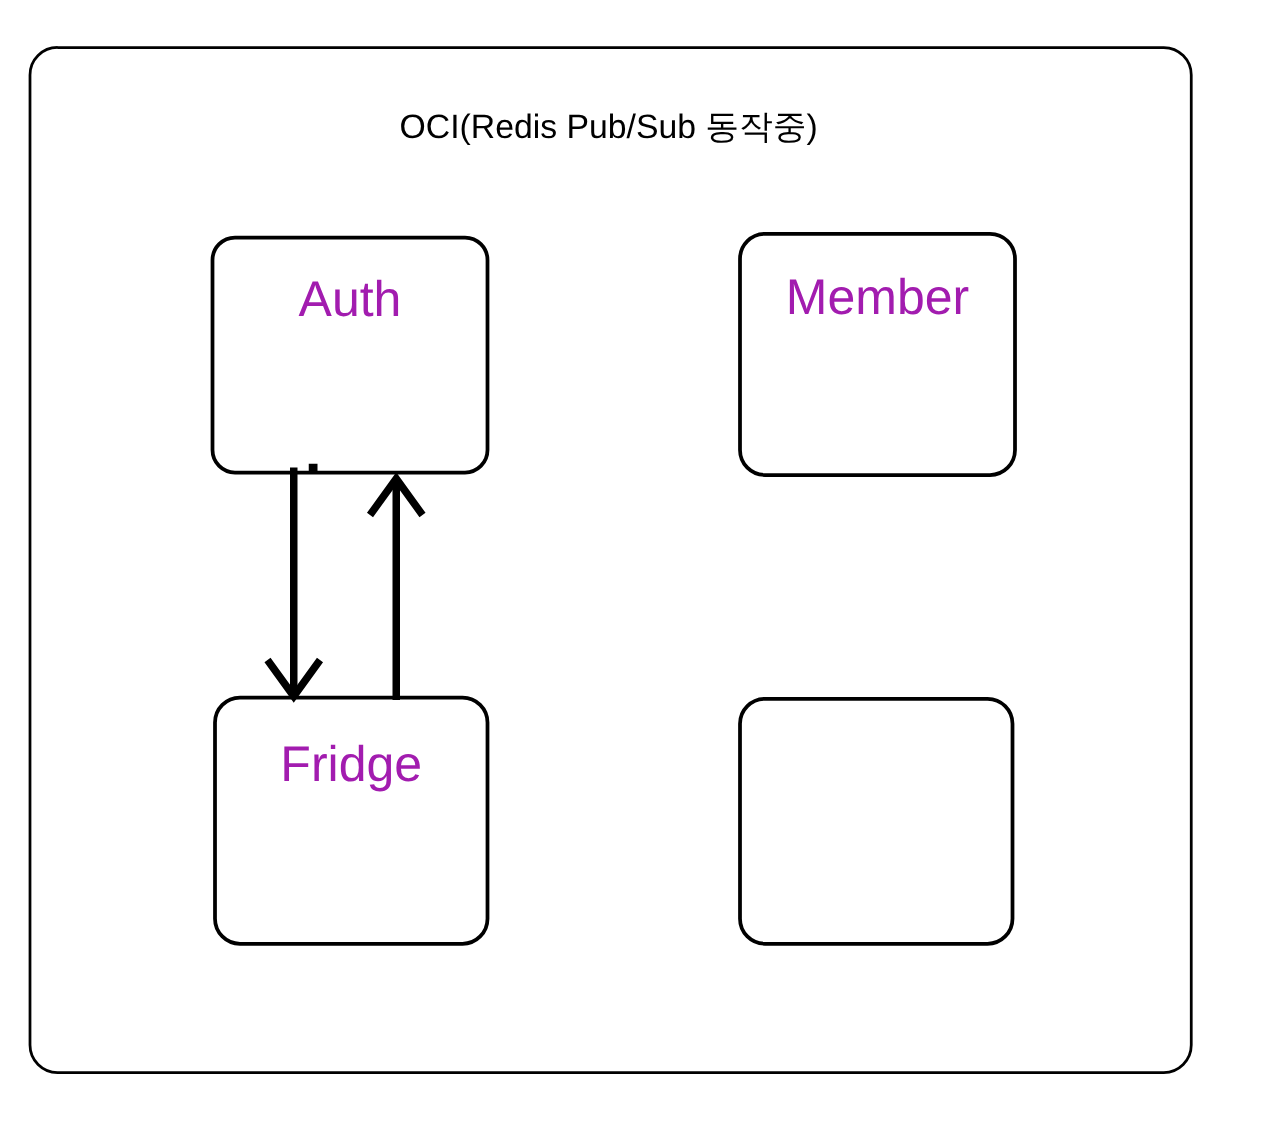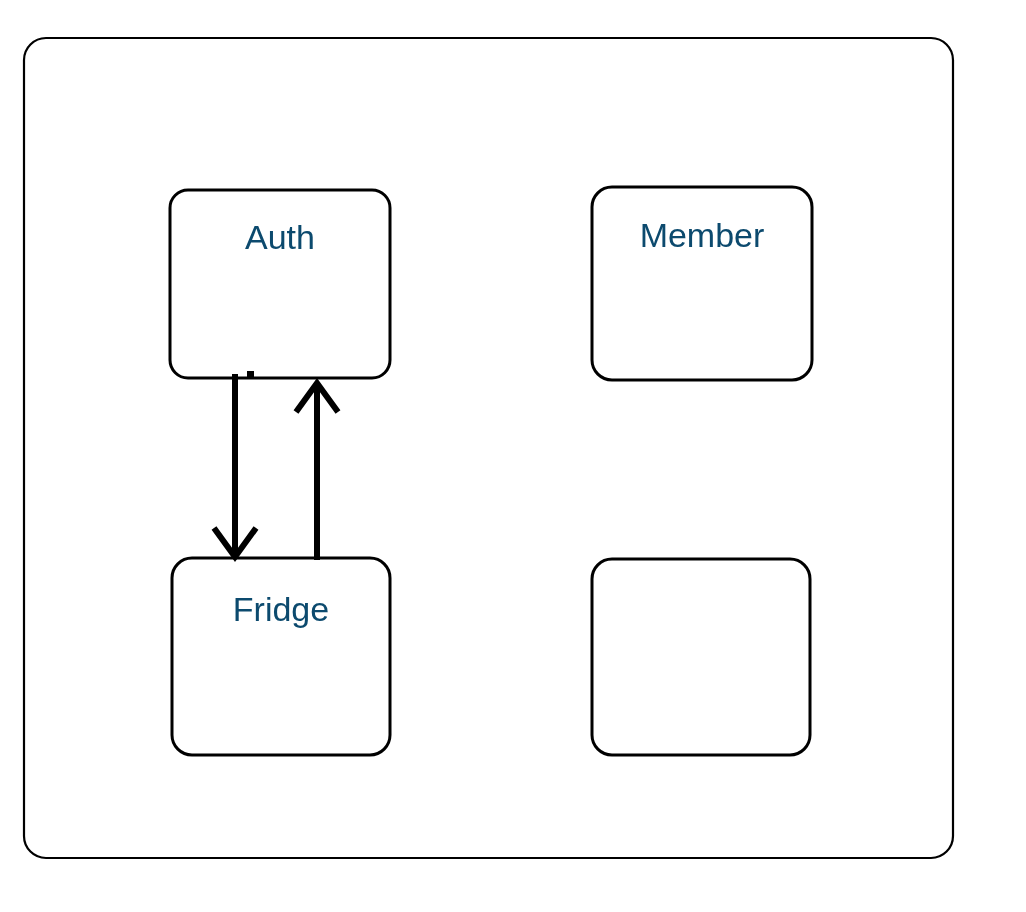--- a/index.html
+++ b/index.html
@@ -21,23 +21,23 @@
     position: absolute;
     top: 0;
     left: 0;
     width: 1026px;
     height: 912px;
   }
   .node-label {
     position: absolute;
     text-align: center;
     font-family: "Liberation Sans", sans-serif;
-    font-size: 34px;
+    font-size: 40px;
     font-weight: 400;
-    color: #0c4a6e;
+    color: #a21caf;
     line-height: 1;
     white-space: nowrap;
   }
   .group-title {
     position: absolute;
     text-align: center;
     font-family: "Liberation Sans", sans-serif;
     font-size: 27px;
     font-weight: 400;
     color: #000000;
@@ -68,20 +68,21 @@
       <rect x="247" y="371" width="7" height="6" fill="#000000"></rect>
     </g>
 
     <g>
       <line x1="317" y1="560" x2="317" y2="388" stroke="#000000" stroke-width="6" stroke-linecap="butt"></line>
       <path d="M 296 412 L 317 383 L 338 412" fill="none" stroke="#000000" stroke-width="6" stroke-linecap="butt" stroke-linejoin="miter"></path>
     </g>
 
   </svg>
 
+  <div class="group-title" style="left:187px; top:88px; width:600px;">OCI(Redis Pub/Sub 동작중)</div>
 
   <div class="node-label" style="left:170px; top:220px; width:220px;">Auth</div>
 
   <div class="node-label" style="left:172px; top:592px; width:218px;">Fridge</div>
 
   <div class="node-label" style="left:592px; top:218px; width:220px;">Member</div>
 
 
 </div>
 

